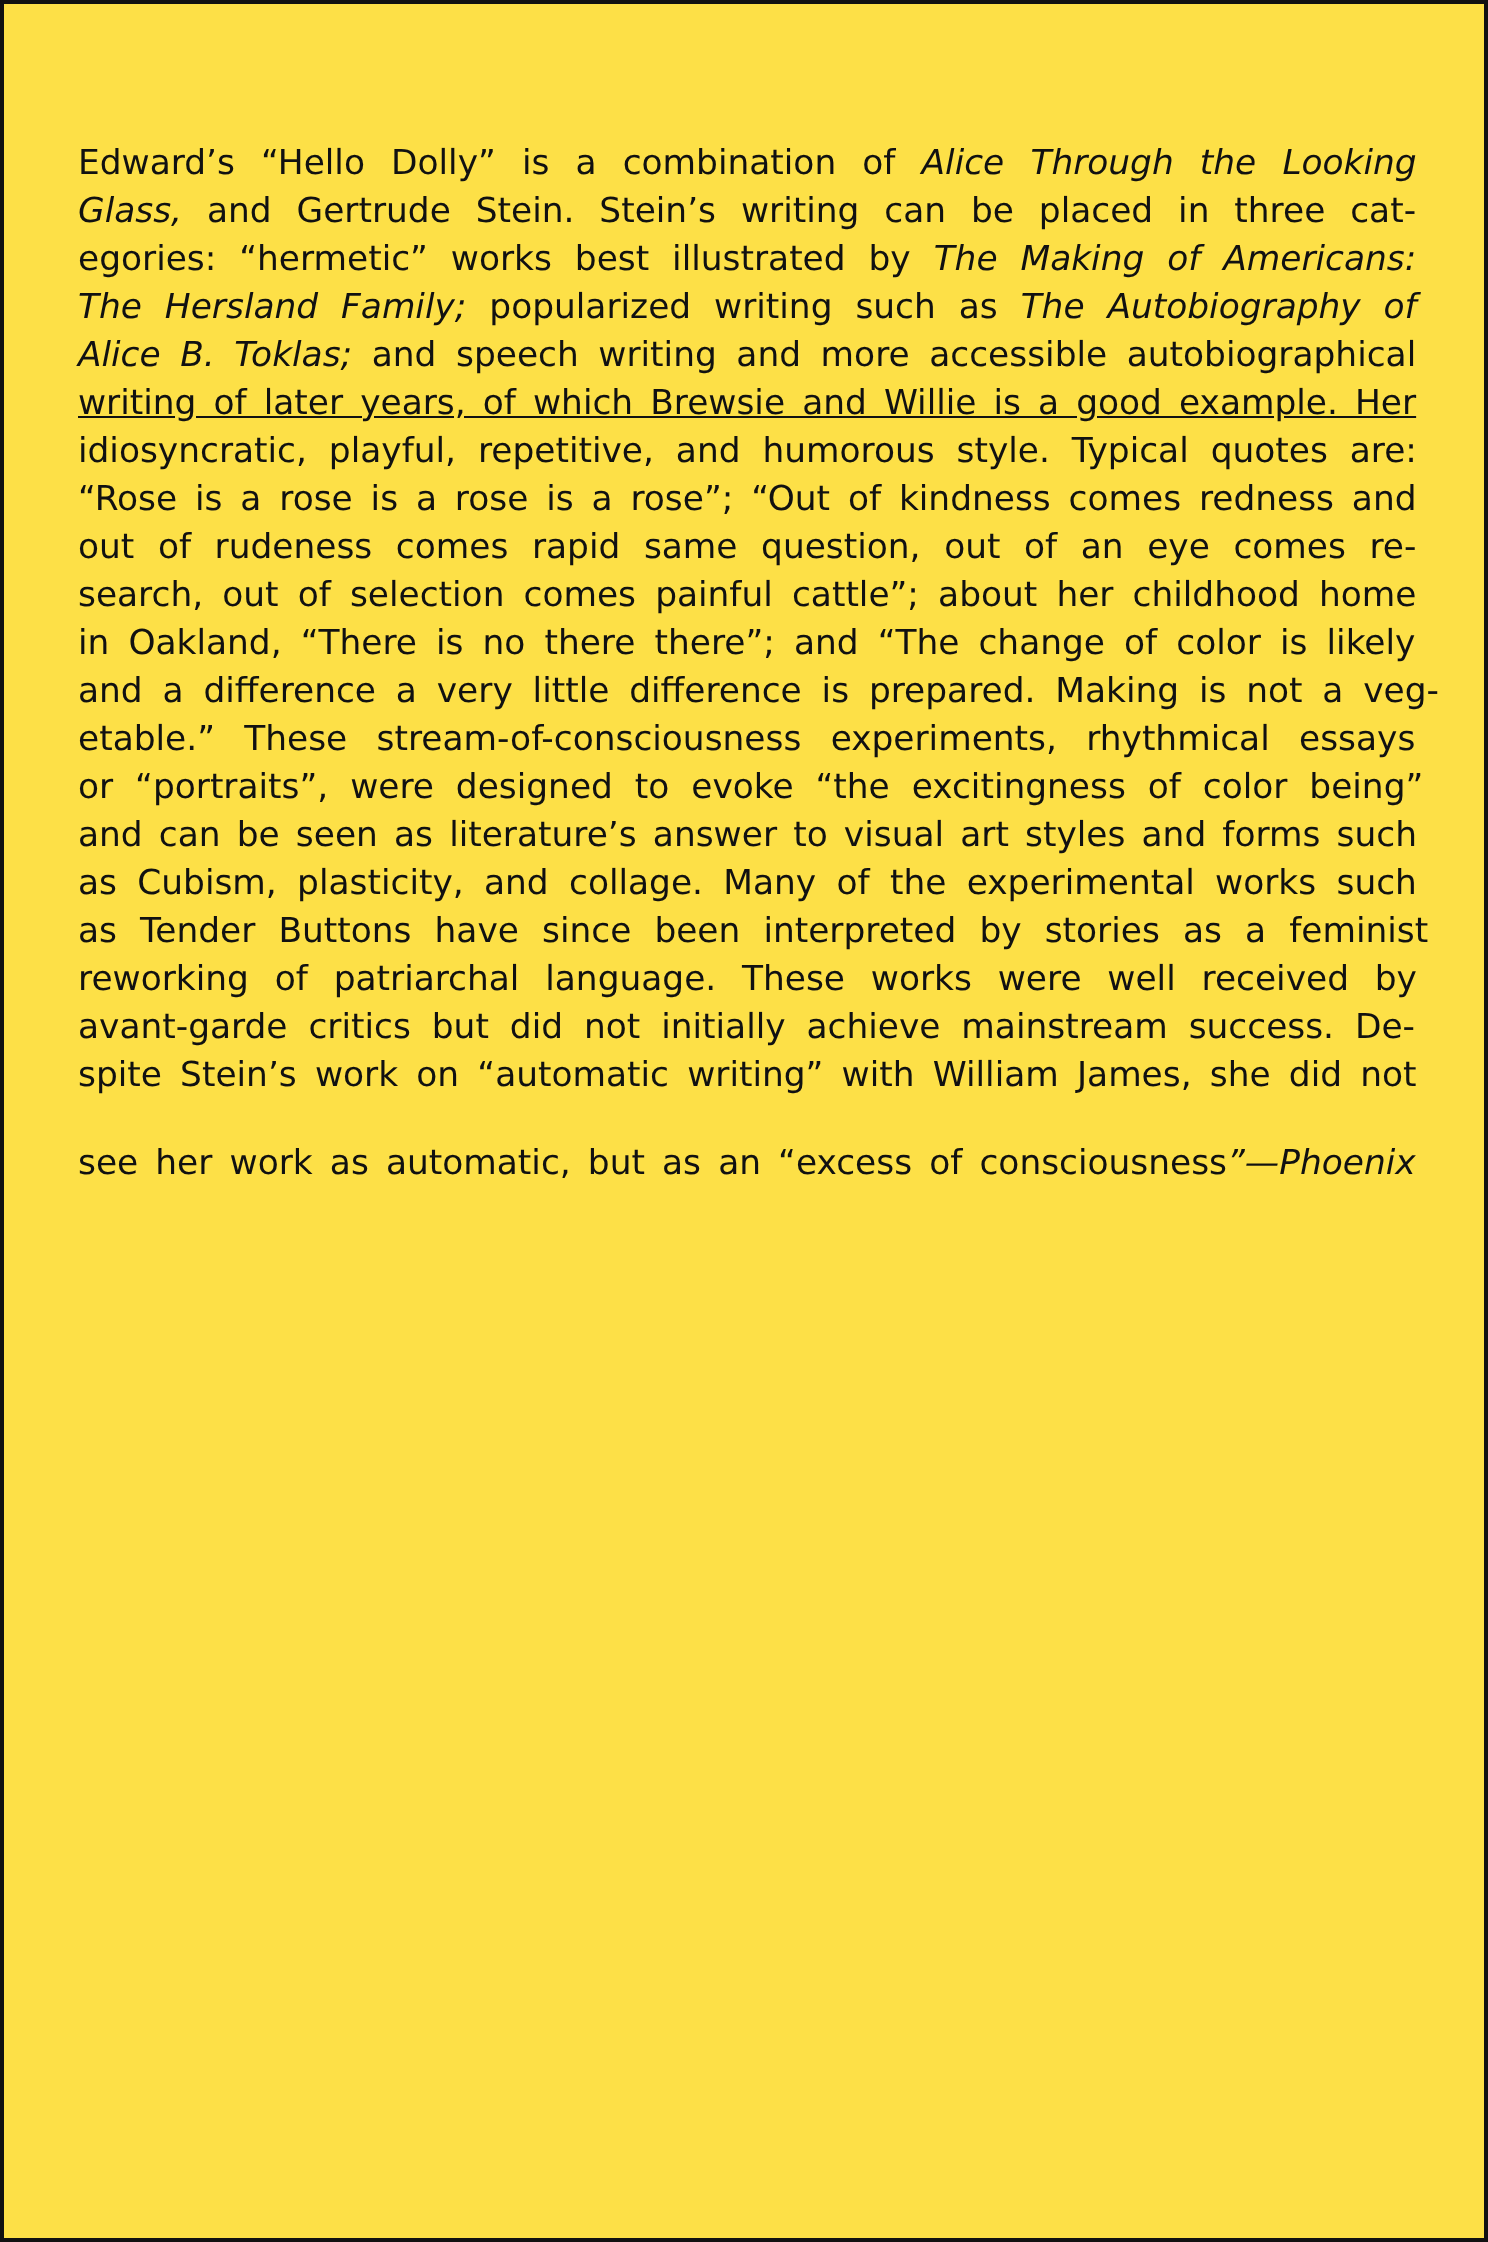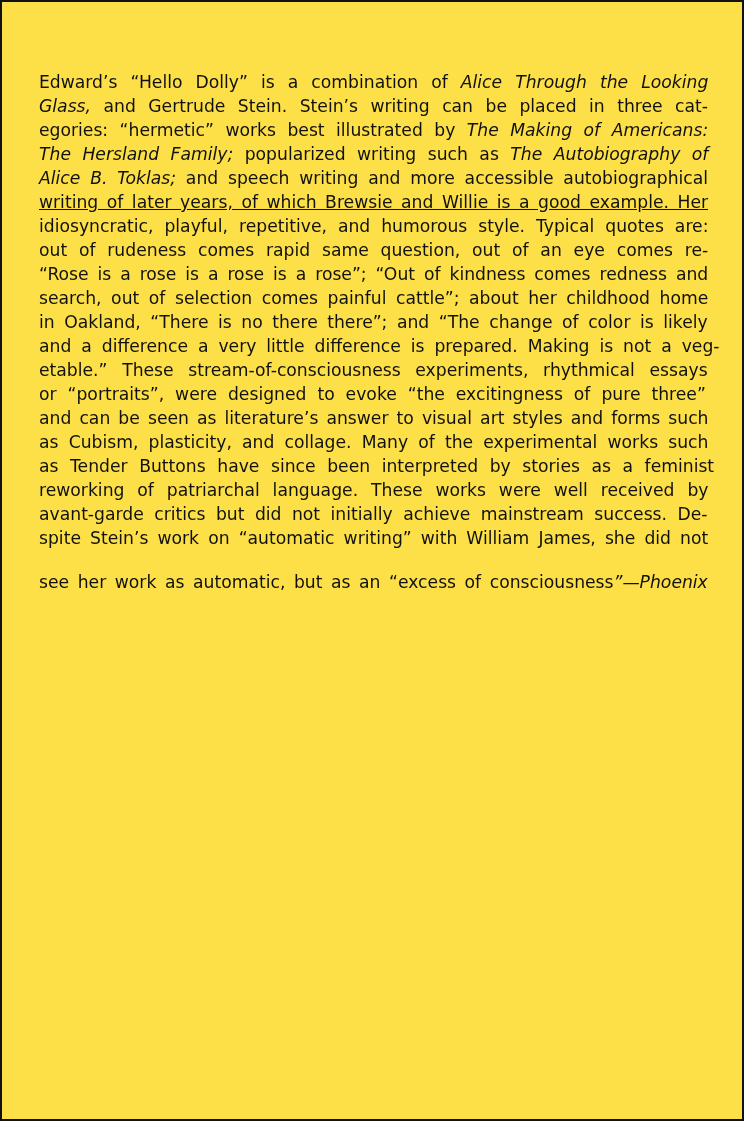--- a/index.html
+++ b/index.html
@@ -48,27 +48,27 @@
 
 <div class="page">
   <div class="text-block" id="text-block">
       <span class="line" style="display: block; text-align-last: left; word-spacing: 7.6px;"><span>Edward’s “Hello Dolly” is a combination of </span><span class="it">Alice Through the Looking</span></span>
       <span class="line" style="display: block; text-align-last: left; word-spacing: 7px;"><span class="it">Glass,</span><span> and Gertrude Stein. Stein’s writing can be placed in three cat-</span></span>
       <span class="line" style="display: block; text-align-last: left; word-spacing: 6px;"><span>egories: “hermetic” works best illustrated by </span><span class="it">The Making of Americans:</span></span>
       <span class="line" style="display: block; text-align-last: left; word-spacing: 6px;"><span class="it">The Hersland Family;</span><span> popularized writing such as </span><span class="it">The Autobiography of</span></span>
       <span class="line" style="display: block; text-align-last: left; word-spacing: 4.33333px;"><span class="it">Alice B. Toklas;</span><span> and speech writing and more accessible autobiographical</span></span>
       <span class="line" style="display: block; text-align-last: left; word-spacing: 3.07692px; text-decoration: underline;"><span>writing of later years, of which Brewsie and Willie is a good example. Her</span></span>
       <span class="line" style="display: block; text-align-last: left; word-spacing: 5.5px;"><span>idiosyncratic, playful, repetitive, and humorous style. Typical quotes are:</span></span>
+      <span class="line" style="display: block; text-align-last: left; word-spacing: 3.46667px;"><span>“Rose is a rose is a rose is a rose”; “Out of kindness comes redness and</span></span>
       <span class="line" style="display: block; text-align-last: left; word-spacing: 6.33333px;"><span>out of rudeness comes rapid same question, out of an eye comes re-</span></span>
-      <span class="line" style="display: block; text-align-last: left; word-spacing: 3.46667px;"><span>“Rose is a rose is a rose is a rose”; “Out of kindness comes redness and</span></span>
       <span class="line" style="display: block; text-align-last: left; word-spacing: 4.1px;"><span>search, out of selection comes painful cattle”; about her childhood home</span></span>
       <span class="line" style="display: block; text-align-last: left; word-spacing: 4.07692px;"><span>in Oakland, “There is no there there”; and “The change of color is likely</span></span>
       <span class="line" style="display: block; text-align-last: left; word-spacing: 4.46154px;"><span>and a difference a very little difference is prepared. Making is not a veg-</span></span>
       <span class="line" style="display: block; text-align-last: left; word-spacing: 9.2px;"><span>etable.” These stream-of-consciousness experiments, rhythmical essays</span></span>
-      <span class="line" style="display: block; text-align-last: left; word-spacing: 5.5px;"><span>or “portraits”, were designed to evoke “the excitingness of pure three”</span></span>
+      <span class="line" style="display: block; text-align-last: left; word-spacing: 5.5px;"><span>or “portraits”, were designed to evoke “the excitingness of color being”</span></span>
       <span class="line" style="display: block; text-align-last: left; word-spacing: 2.61538px;"><span>and can be seen as literature’s answer to visual art styles and forms such</span></span>
       <span class="line" style="display: block; text-align-last: left; word-spacing: 4.7px;"><span>as Cubism, plasticity, and collage. Many of the experimental works such</span></span>
       <span class="line" style="display: block; text-align-last: left; word-spacing: 6.09091px;"><span>as Tender Buttons have since been interpreted by stories as a feminist</span></span>
       <span class="line" style="display: block; text-align-last: left; word-spacing: 7.44444px;"><span>reworking of patriarchal language. These works were well received by</span></span>
       <span class="line" style="display: block; text-align-last: left; word-spacing: 5px;"><span>avant-garde critics but did not initially achieve mainstream success. De-</span></span>
       <span class="line" style="display: block; text-align-last: left; word-spacing: 3.63636px;"><span>spite Stein’s work on “automatic writing” with William James, she did not</span></span>
       <span class="line" style="display: block; text-align-last: left; word-spacing: 3.1px; margin-top: 20px;"><span>see her work as automatic, but as an “excess of consciousness</span><span class="it">”—Phoenix</span></span>
     </div>
 </div>
 

